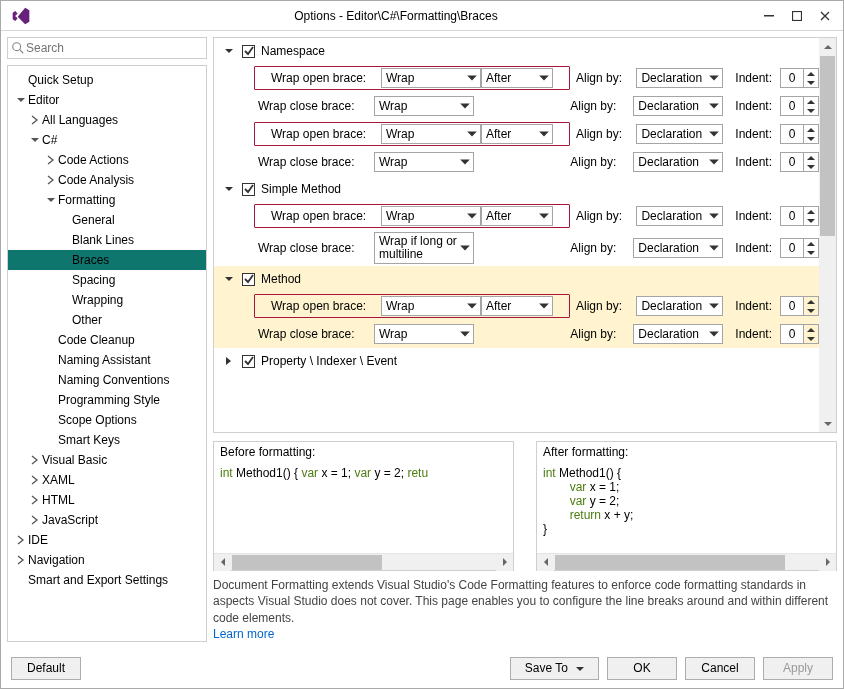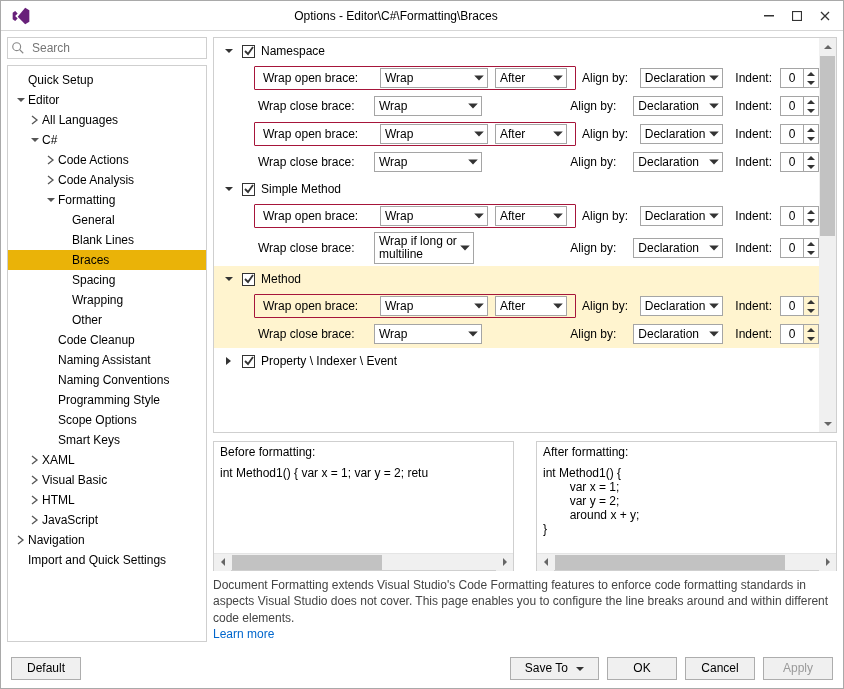--- a/index.html
+++ b/index.html
@@ -6,54 +6,54 @@
 html,body { width: 844px; height: 689px; background:#fff; overflow:hidden; }
 .window { width:844px; height:689px; border:1px solid #a9a9a9; display:flex; flex-direction:column; }
 .titlebar { height:30px; display:flex; align-items:center; border-bottom:1px solid #d6d6d6; padding:0 4px; }
 .titlebar .vs-icon { width:20px; height:20px; margin:0 6px; display:flex; align-items:center; justify-content:center; }
 .titlebar .title { flex:1; text-align:center; font-weight:400; }
 .titlebar .sysbtn { width:28px; height:22px; display:flex; align-items:center; justify-content:center; color:#333; }
 .sysbtn svg { width:10px; height:10px; }
 .body { flex:1; display:flex; padding:6px; gap:6px; overflow:hidden; }
 .sidebar { width:200px; display:flex; flex-direction:column; }
 .searchwrap { position:relative; margin-bottom:6px; }
-.search { width:100%; height:22px; border:1px solid #cfcfcf; padding:2px 24px; color:#be185d; }
+.search { width:100%; height:22px; border:1px solid #cfcfcf; padding:2px 18px; color:#be185d; }
 .search-icon { position:absolute; left:4px; top:4px; width:14px; height:14px; color:#888; }
 .tree { border:1px solid #cfcfcf; flex:1; overflow:auto; padding-top:4px;text-align:center; }
 .tree .node { display:flex; align-items:center; height:20px; cursor:default; }
 .tree .node .arrow { width:14px; height:14px; display:flex; align-items:center; justify-content:center; color:#555; flex-shrink:0; }
-.tree .node.selected { background:#eab308; }
+.tree .node.selected { background:#0f766e; }
 .tree .label { white-space:nowrap; }
 .contentpane { flex:1; display:flex; flex-direction:column; overflow:hidden; }
 .formarea { border:1px solid #cfcfcf; flex:1; overflow-y:auto; background:#fff; position:relative; }
 .group { border-bottom:0; }
 .group-header { display:flex; align-items:center; height:26px; padding:0 8px; gap:6px; }
 .group-header.highlighted, .group-row.highlighted { background:#fff4cf; }
 .collapse { width:14px; height:14px; display:flex; align-items:center; justify-content:center; color:#333; }
 .checkbox { width:13px; height:13px; border:1px solid #333; display:flex; align-items:center; justify-content:center; background:#fff; }
 .checkbox svg { width:10px; height:10px; }
 .group-row { display:flex; align-items:center; height:28px; padding-left:40px; gap:6px; }
 .rowlabel { width:110px; }
-.row-outline { border:1.5px solid #a6153a; border-radius:1px; display:flex; align-items:center; gap:7px; padding:1px 8px; }
+.row-outline { border:1.5px solid #a6153a; border-radius:1px; display:flex; align-items:center; gap:0; padding:1px 16px; }
 .dropdown { height:20px; border:1px solid #a5a5a5; background:#fff; display:flex; align-items:center; padding:0 16px 0 4px; position:relative; }
 .dropdown .dd-arrow { position:absolute; right:2px; top:50%; transform:translateY(-50%); width:12px; height:12px; color:#333; }
-.dd-wrap { width:108px; }
+.dd-wrap { width:100px; }
 .dd-when { width:72px; }
 .dd-align { width:90px; }
 .alignby-lbl { margin-left:auto; margin-right:2px; width:55px; text-align:left;}
 .indent-lbl { margin-left:6px; margin-right:2px; }
 .spin { display:flex; align-items:center; border:1px solid #a5a5a5; height:20px; }
 .spin .spinval { width:22px; text-align:center; border:none; height:18px; }
 .spin .spinbtns { display:flex; flex-direction:column; border-left:1px solid #a5a5a5; }
 .spin .spinbtns div { width:14px; height:9px; display:flex; align-items:center; justify-content:center; }
 .preview-row { display:flex; gap:22px; margin-top:8px; }
 .preview-col { flex:1; border:1px solid #cfcfcf; display:flex; flex-direction:column; height:130px; }
 .preview-head { padding:3px 6px; }
 .codebox { flex:1; font-family:Consolas,monospace; font-size:12px; white-space:pre; padding:4px 6px; overflow:hidden; position:relative; }
-.codebox .kw { color:#000000; }
+.codebox .kw { color:#4d7c0f; }
 .hscroll { height:17px; display:flex; align-items:center; background:#f0f0f0; border-top:1px solid #e5e5e5; }
 .hscroll .btn { width:17px; height:17px; display:flex; align-items:center; justify-content:center; background:#f0f0f0; }
 .hscroll .thumb { height:15px; background:#c2c2c2; margin:1px; }
 .helptext { margin-top:6px; color:#444; line-height:1.35; }
 .helptext a { color:#0066cc; text-decoration:none;text-align:right; }
 .footer { height:40px; border-top:0; display:flex; align-items:center; padding:0 10px; gap:8px; }
 .footer .btn { height:23px; border:1px solid #adadad; background:#f0f0f0; padding:0 14px; display:flex; align-items:center; justify-content:center; min-width:70px; }
 .footer .btn.disabled { color:#9a9a9a; }
 .footer .spacer { flex:1; }
 .multiline { white-space:normal; line-height:1.1; }
@@ -185,56 +185,64 @@
           </div>
         <div class="node" style="padding-left:50px">
             <span class="label">Smart Keys</span>
           </div>
         <div class="node" style="padding-left:20px">
             <span class="arrow">
               <svg width="10" height="10" viewBox="0 0 10 10">
                 <path d="M2 1l5 4-5 4" fill="none" stroke="currentColor" stroke-width="1.3"></path>
               </svg>
             </span>
+            <span class="label">Visual Basic</span>
+          </div>
+        <div class="node" style="padding-left:20px">
+            <span class="arrow">
+              <svg width="10" height="10" viewBox="0 0 10 10">
+                <path d="M2 1l5 4-5 4" fill="none" stroke="currentColor" stroke-width="1.3"></path>
+              </svg>
+            </span>
             <span class="label">XAML</span>
           </div>
         <div class="node" style="padding-left:20px">
             <span class="arrow">
               <svg width="10" height="10" viewBox="0 0 10 10">
                 <path d="M2 1l5 4-5 4" fill="none" stroke="currentColor" stroke-width="1.3"></path>
               </svg>
             </span>
-            <span class="label">Visual Basic</span>
-          </div>
-        <div class="node" style="padding-left:20px">
-            <span class="arrow">
-              <svg width="10" height="10" viewBox="0 0 10 10">
-                <path d="M2 1l5 4-5 4" fill="none" stroke="currentColor" stroke-width="1.3"></path>
-              </svg>
-            </span>
             <span class="label">HTML</span>
           </div>
         <div class="node" style="padding-left:20px">
             <span class="arrow">
               <svg width="10" height="10" viewBox="0 0 10 10">
                 <path d="M2 1l5 4-5 4" fill="none" stroke="currentColor" stroke-width="1.3"></path>
               </svg>
             </span>
             <span class="label">JavaScript</span>
           </div>
         <div class="node" style="padding-left:6px">
             <span class="arrow">
               <svg width="10" height="10" viewBox="0 0 10 10">
                 <path d="M2 1l5 4-5 4" fill="none" stroke="currentColor" stroke-width="1.3"></path>
               </svg>
             </span>
+            <span class="label">IDE</span>
+          </div>
+        <div class="node" style="padding-left:6px">
+            <span class="arrow">
+              <svg width="10" height="10" viewBox="0 0 10 10">
+                <path d="M2 1l5 4-5 4" fill="none" stroke="currentColor" stroke-width="1.3"></path>
+              </svg>
+            </span>
             <span class="label">Navigation</span>
           </div>
         <div class="node" style="padding-left:20px">
-            <span class="label">Import and Quick Settings</span>
+            <span class="label">Smart and Export Settings</span>
           </div>
       </div>
     </div>
 
     <div class="contentpane">
       <div class="formarea">
         <div style="padding-right:17px">
 
         <div class="group">
           <div class="group-header">
@@ -625,21 +633,21 @@
                   <path d="M1 0l4 4-4 4" fill="#666"></path>
                 </svg>
               </div>
             </div>
         </div>
         <div class="preview-col">
           <div class="preview-head">After formatting:</div>
           <div class="codebox"><span class="kw">int</span><span> Method1() {</span>
 <span>        </span><span class="kw">var</span><span> x = 1;</span>
 <span>        </span><span class="kw">var</span><span> y = 2;</span>
-<span>        </span><span class="kw">around</span><span> x + y;</span>
+<span>        </span><span class="kw">return</span><span> x + y;</span>
 <span>}</span></div>
           <div class="hscroll">
               <div class="btn">
                 <svg width="6" height="8" viewBox="0 0 6 8">
                   <path d="M5 0L1 4l4 4" fill="#666"></path>
                 </svg>
               </div>
               <div class="thumb" style="width:230px"></div>
               <div style="flex:1"></div>
               <div class="btn">

